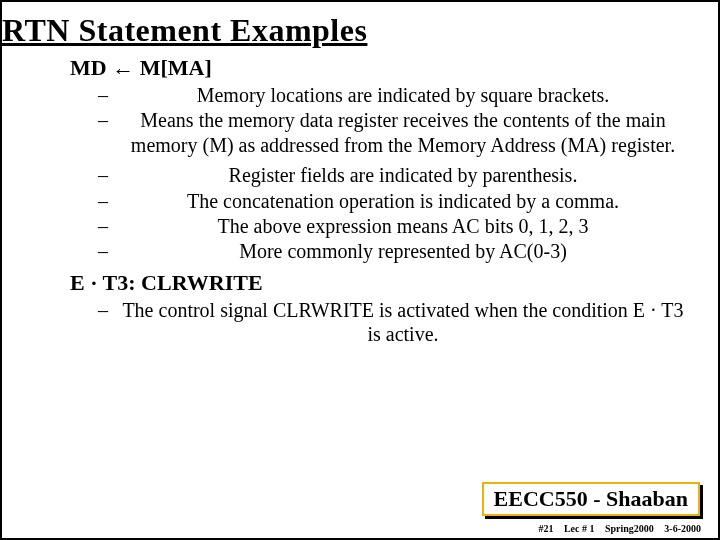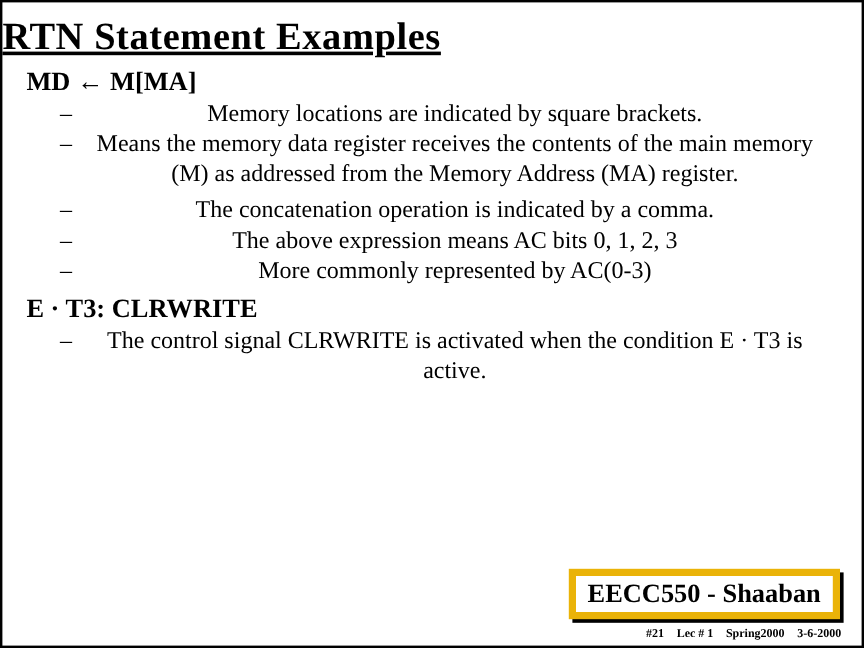--- a/index.html
+++ b/index.html
@@ -21,21 +21,21 @@
   }
   .title {
     text-align: left;
     font-size: 32px;
     font-weight: bold;
     text-decoration: underline;
     margin: 10px 0 6px 0;
     letter-spacing: 0.5px;
   }
   .content {
-    padding: 0 30px 0 20px;
+    padding: 0 30px 0 68px;
   }
   .sec {
     font-size: 22px;
     font-weight: bold;
     margin: 4px 0 2px 0;
   }
   ul.dash {
     list-style: none;
     margin: 0 0 6px 0;
     padding: 0 0 0 32px;
@@ -54,21 +54,21 @@
     left: -4px;
     top: 0;
   }
   .footer-box {
     position: absolute;
     right: 18px;
     bottom: 22px;
     background: #fff;
   }
   .footer-main {
-    border: 6px solid #eab308;
+    border: 2px solid #eab308;
     box-shadow: 3px 3px 0 #000;
     padding: 2px 10px;
     font-size: 22px;
     font-weight: bold;
   }
   .footer-sub {
     position: absolute;
     right: 17px;
     bottom: 4px;
     font-size: 10px;
@@ -86,20 +86,21 @@
 
   <div class="content">
 
     <div class="sec">MD ←  M[MA]</div>
     <ul class="dash">
       <li>Memory locations are indicated by square brackets.</li>
       <li>Means the memory data register receives the contents of the main memory (M) as addressed from the Memory Address (MA) register.</li>
     </ul>
 
     <ul class="dash">
+      <li>Register fields are indicated by parenthesis.</li>
       <li>The concatenation operation is indicated by a  comma.</li>
       <li>The above expression means AC bits 0, 1, 2, 3</li>
       <li>More commonly represented by   AC(0-3)</li>
     </ul>
 
     <div class="sec">E · T3: CLRWRITE</div>
     <ul class="dash">
       <li>The control signal CLRWRITE is activated when the condition E · T3 is active.</li>
     </ul>
 

